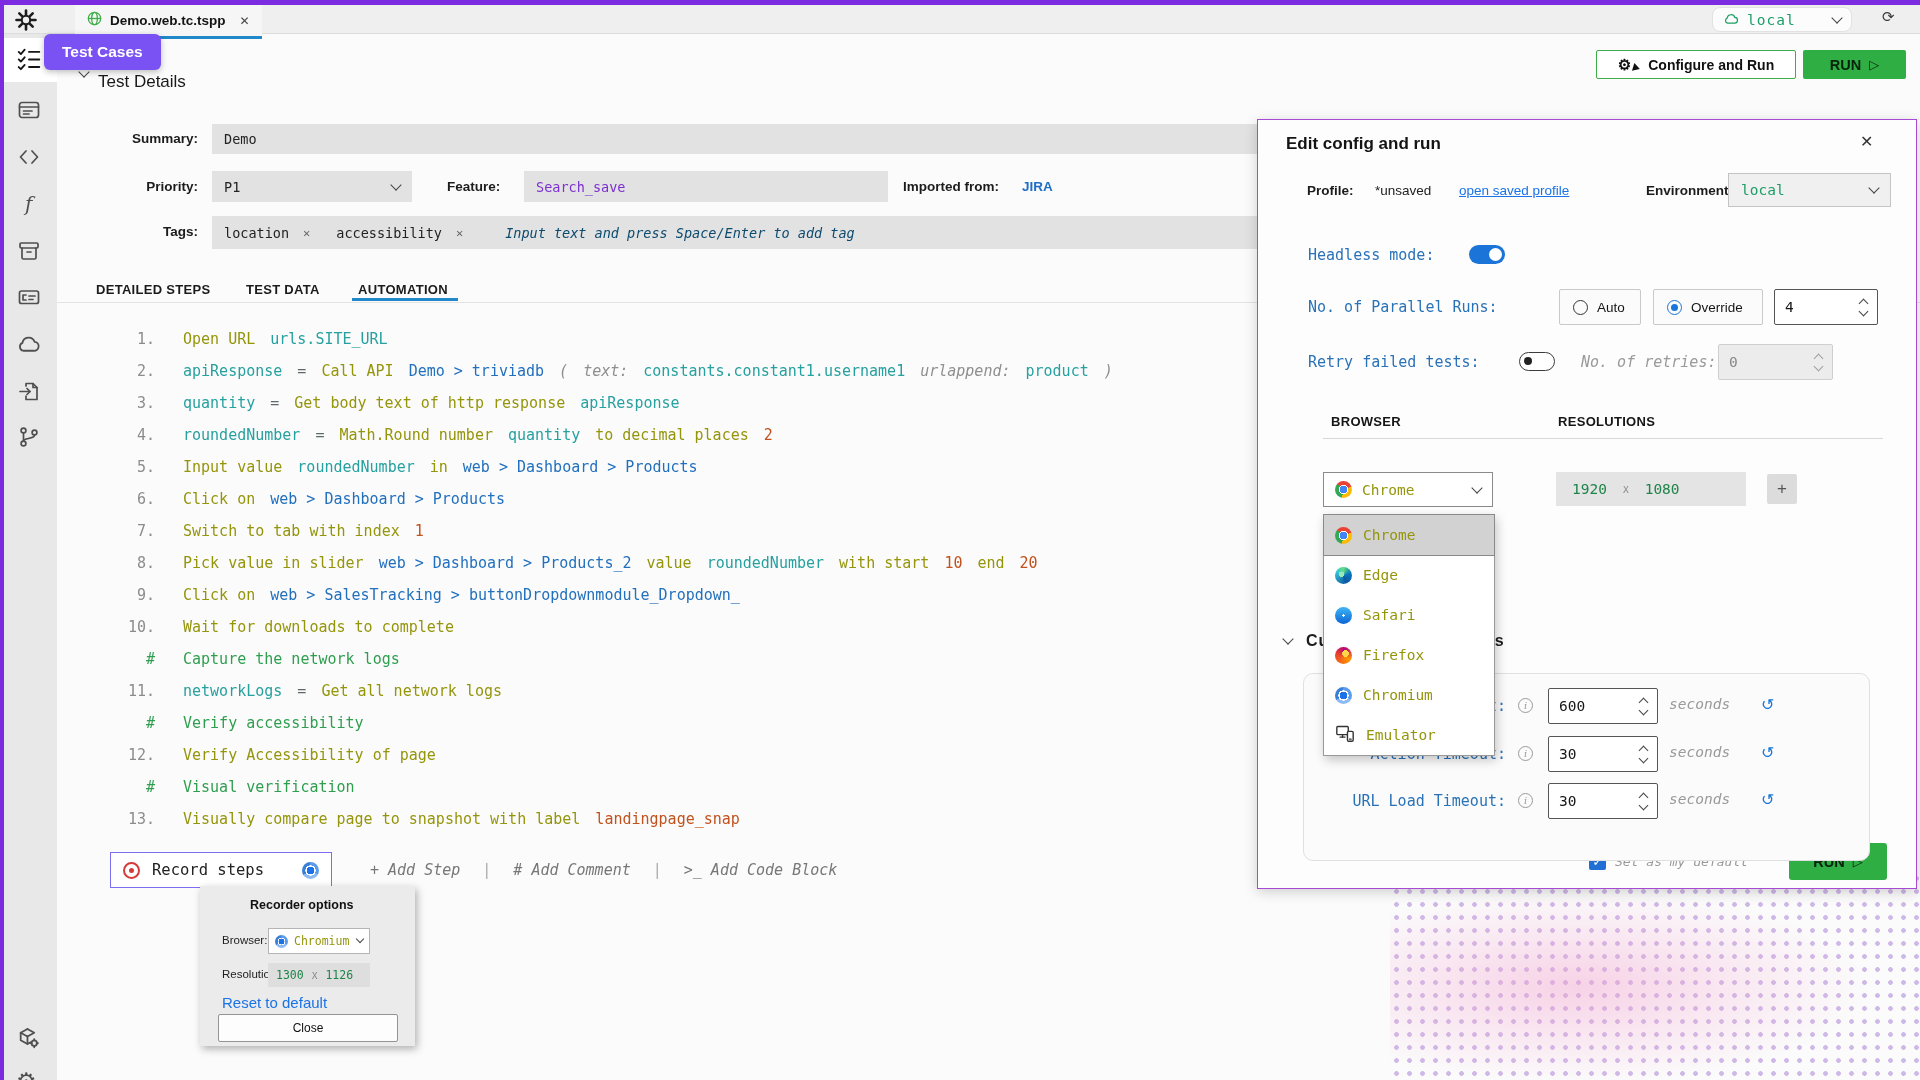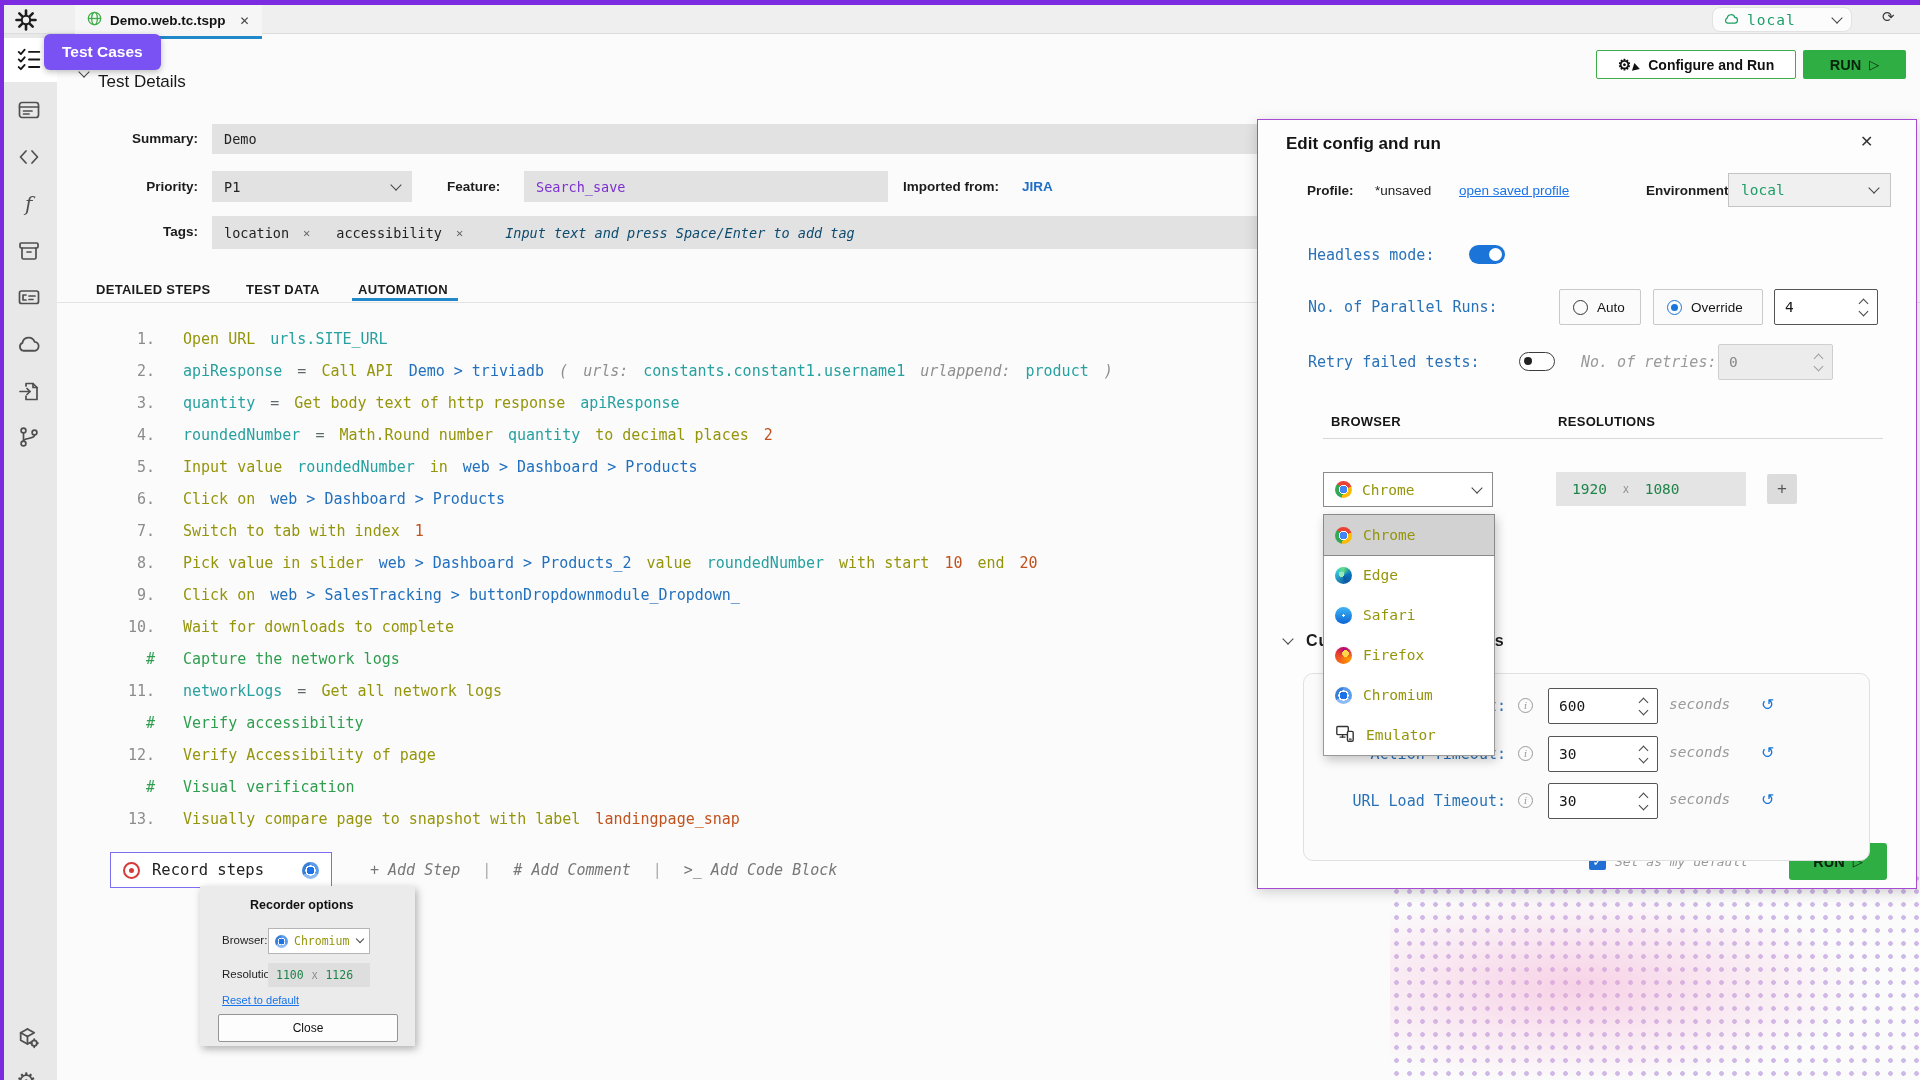--- a/index.html
+++ b/index.html
@@ -94,21 +94,21 @@
   #recorder-popup{left:200px;top:886px;width:215px;height:160px;background:#ebebeb;
                   box-shadow:2px 3px 8px rgba(0,0,0,.3);z-index:15;}
   #recorder-popup .pp-title{position:absolute;left:22px;top:12px;font-size:12.5px;font-weight:700;color:#111;padding-left:28px;}
   .pp-label{position:absolute;left:22px;font-size:11.5px;color:#222;}
   #rec-browser-box{position:absolute;left:68px;top:42px;width:102px;height:26px;background:#fff;border:1px solid #b5b5b5;
                    display:flex;align-items:center;gap:6px;padding:0 6px;box-sizing:border-box;}
   #rec-browser-box .bval{font-size:11.5px;color:#95950c;}
   #rec-res-box{position:absolute;left:68px;top:77px;width:102px;height:24px;background:#dedede;
                display:flex;align-items:center;gap:8px;padding:0 8px;box-sizing:border-box;font-size:11.5px;}
   .res-green{color:#1e8449;} .res-x{color:#888;font-size:9.5px;}
-  #rec-reset{position:absolute;left:22px;top:108px;font-size:11px;color:#1a73e8;text-decoration:underline;}
+  #rec-reset{position:absolute;left:22px;top:108px;font-size:15px;color:#1a73e8;}
   #rec-close{position:absolute;left:18px;top:128px;width:178px;height:26px;background:#fdfdfd;border:1px solid #949494;
              display:flex;align-items:center;justify-content:center;font-size:12px;color:#111;border-radius:2px;}
 
   
   #bg-dots{left:1390px;top:872px;width:530px;height:208px;z-index:1;
            background-image:radial-gradient(ellipse at 35% 55%,rgba(242,160,205,.45),rgba(242,160,205,0) 60%),
                             radial-gradient(rgba(170,130,215,.55) 2px,transparent 2.7px);
            background-size:100% 100%,13px 13px;}
 
   
@@ -375,21 +375,21 @@
   <div id="tab-underline" class="abs"></div>
   <div id="tabs-divider" class="abs"></div>
 
   <div id="steps-list" class="abs">
       <div class="step-row">
         <span class="step-num">1.</span>
         <span class="step-body"><span class="tok k">Open URL</span><span class="tok v">urls.SITE_URL</span></span>
       </div>
       <div class="step-row">
         <span class="step-num">2.</span>
-        <span class="step-body"><span class="tok v">apiResponse</span><span class="tok g">=</span><span class="tok k">Call API</span><span class="tok p">Demo &gt; triviadb</span><span class="tok i">(</span><span class="tok i">urls:</span><span class="tok v">constants.constant1.username1</span><span class="tok i">urlappend:</span><span class="tok v">product</span><span class="tok i">)</span></span>
+        <span class="step-body"><span class="tok v">apiResponse</span><span class="tok g">=</span><span class="tok k">Call API</span><span class="tok p">Demo &gt; triviadb</span><span class="tok i">(</span><span class="tok i">text:</span><span class="tok v">constants.constant1.username1</span><span class="tok i">urlappend:</span><span class="tok v">product</span><span class="tok i">)</span></span>
       </div>
       <div class="step-row">
         <span class="step-num">3.</span>
         <span class="step-body"><span class="tok v">quantity</span><span class="tok g">=</span><span class="tok k">Get body text of http response</span><span class="tok v">apiResponse</span></span>
       </div>
       <div class="step-row">
         <span class="step-num">4.</span>
         <span class="step-body"><span class="tok v">roundedNumber</span><span class="tok g">=</span><span class="tok k">Math.Round number</span><span class="tok v">quantity</span><span class="tok k">to decimal places</span><span class="tok n">2</span></span>
       </div>
       <div class="step-row">
@@ -458,21 +458,21 @@
   <div id="recorder-popup" class="abs">
     <div class="pp-title">Recorder options</div>
     <div class="pp-label" style="top:48px;">Browser:</div>
     <div id="rec-browser-box">
       <span class="bi chromium sm"></span>
       <span class="bval mono">Chromium</span>
       <span class="chev drop-chev" style="width:5px;height:5px;"></span>
     </div>
     <div class="pp-label" style="top:82px;">Resolution:</div>
     <div id="rec-res-box">
-      <span class="res-green mono">1100</span>
+      <span class="res-green mono">1300</span>
       <span class="res-x mono">X</span>
       <span class="res-green mono">1126</span>
     </div>
     <div id="rec-reset">Reset to default</div>
     <div id="rec-close">Close</div>
   </div>
 
   <div id="config-panel" class="abs">
     <div id="cp-title" class="p-abs">Edit config and run</div>
     <div id="cp-close" class="p-abs">✕</div>

